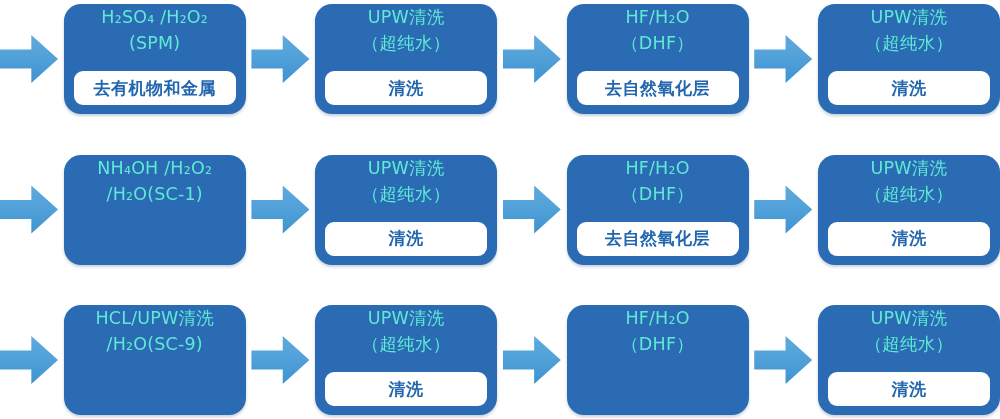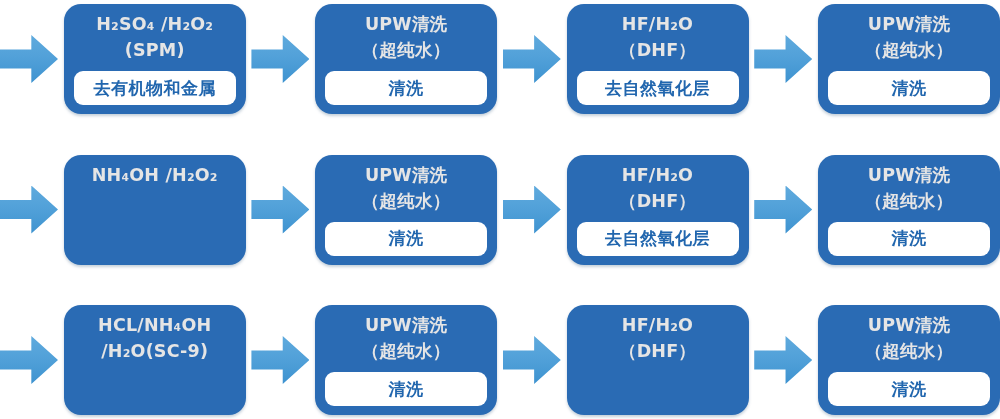--- a/index.html
+++ b/index.html
@@ -29,26 +29,25 @@
     clip-path:polygon(0 30%,54% 30%,54% 0,100% 50%,54% 100%,54% 70%,0 70%);
   }
   .step{
     position:relative;flex:none;
     width:182px;height:110px;
     background:var(--box);
     border-radius:17px;
     box-shadow:0 2px 3px rgba(90,120,150,0.35);
   }
   .step-title{
-    color:#e5e5e5;
+    color:#5eead4;
     text-align:center;
     font-size:17.5px;
     line-height:26px;
-    font-weight:700;
-    padding-top:7px;
+    font-weight:400;
     letter-spacing:0.2px;
   }
   .step-pill{
     position:absolute;left:10px;right:10px;bottom:9px;height:34px;
     background:#FFFFFF;border-radius:9px;
     display:flex;align-items:center;justify-content:center;
     color:var(--label-text);
     font-size:17px;font-weight:700;letter-spacing:0.5px;font-family:Liberation Serif, serif;
   }
 </style>
@@ -98,20 +97,21 @@
         <span>清洗</span>
       </div>
     </div>
   </div>
 
   <div class="flow-row">
     <div class="flow-arrow"></div>
     <div class="step">
       <div class="step-title">
         <div>NH₄OH /H₂O₂</div>
+        <div>/H₂O(SC-1)</div>
       </div>
     </div>
     <div class="flow-arrow"></div>
     <div class="step">
       <div class="step-title">
         <div>UPW清洗</div>
         <div>（超纯水）</div>
       </div>
       <div class="step-pill">
         <span>清洗</span>
@@ -136,21 +136,21 @@
       <div class="step-pill">
         <span>清洗</span>
       </div>
     </div>
   </div>
 
   <div class="flow-row">
     <div class="flow-arrow"></div>
     <div class="step">
       <div class="step-title">
-        <div>HCL/NH₄OH</div>
+        <div>HCL/UPW清洗</div>
         <div>/H₂O(SC-9)</div>
       </div>
     </div>
     <div class="flow-arrow"></div>
     <div class="step">
       <div class="step-title">
         <div>UPW清洗</div>
         <div>（超纯水）</div>
       </div>
       <div class="step-pill">

